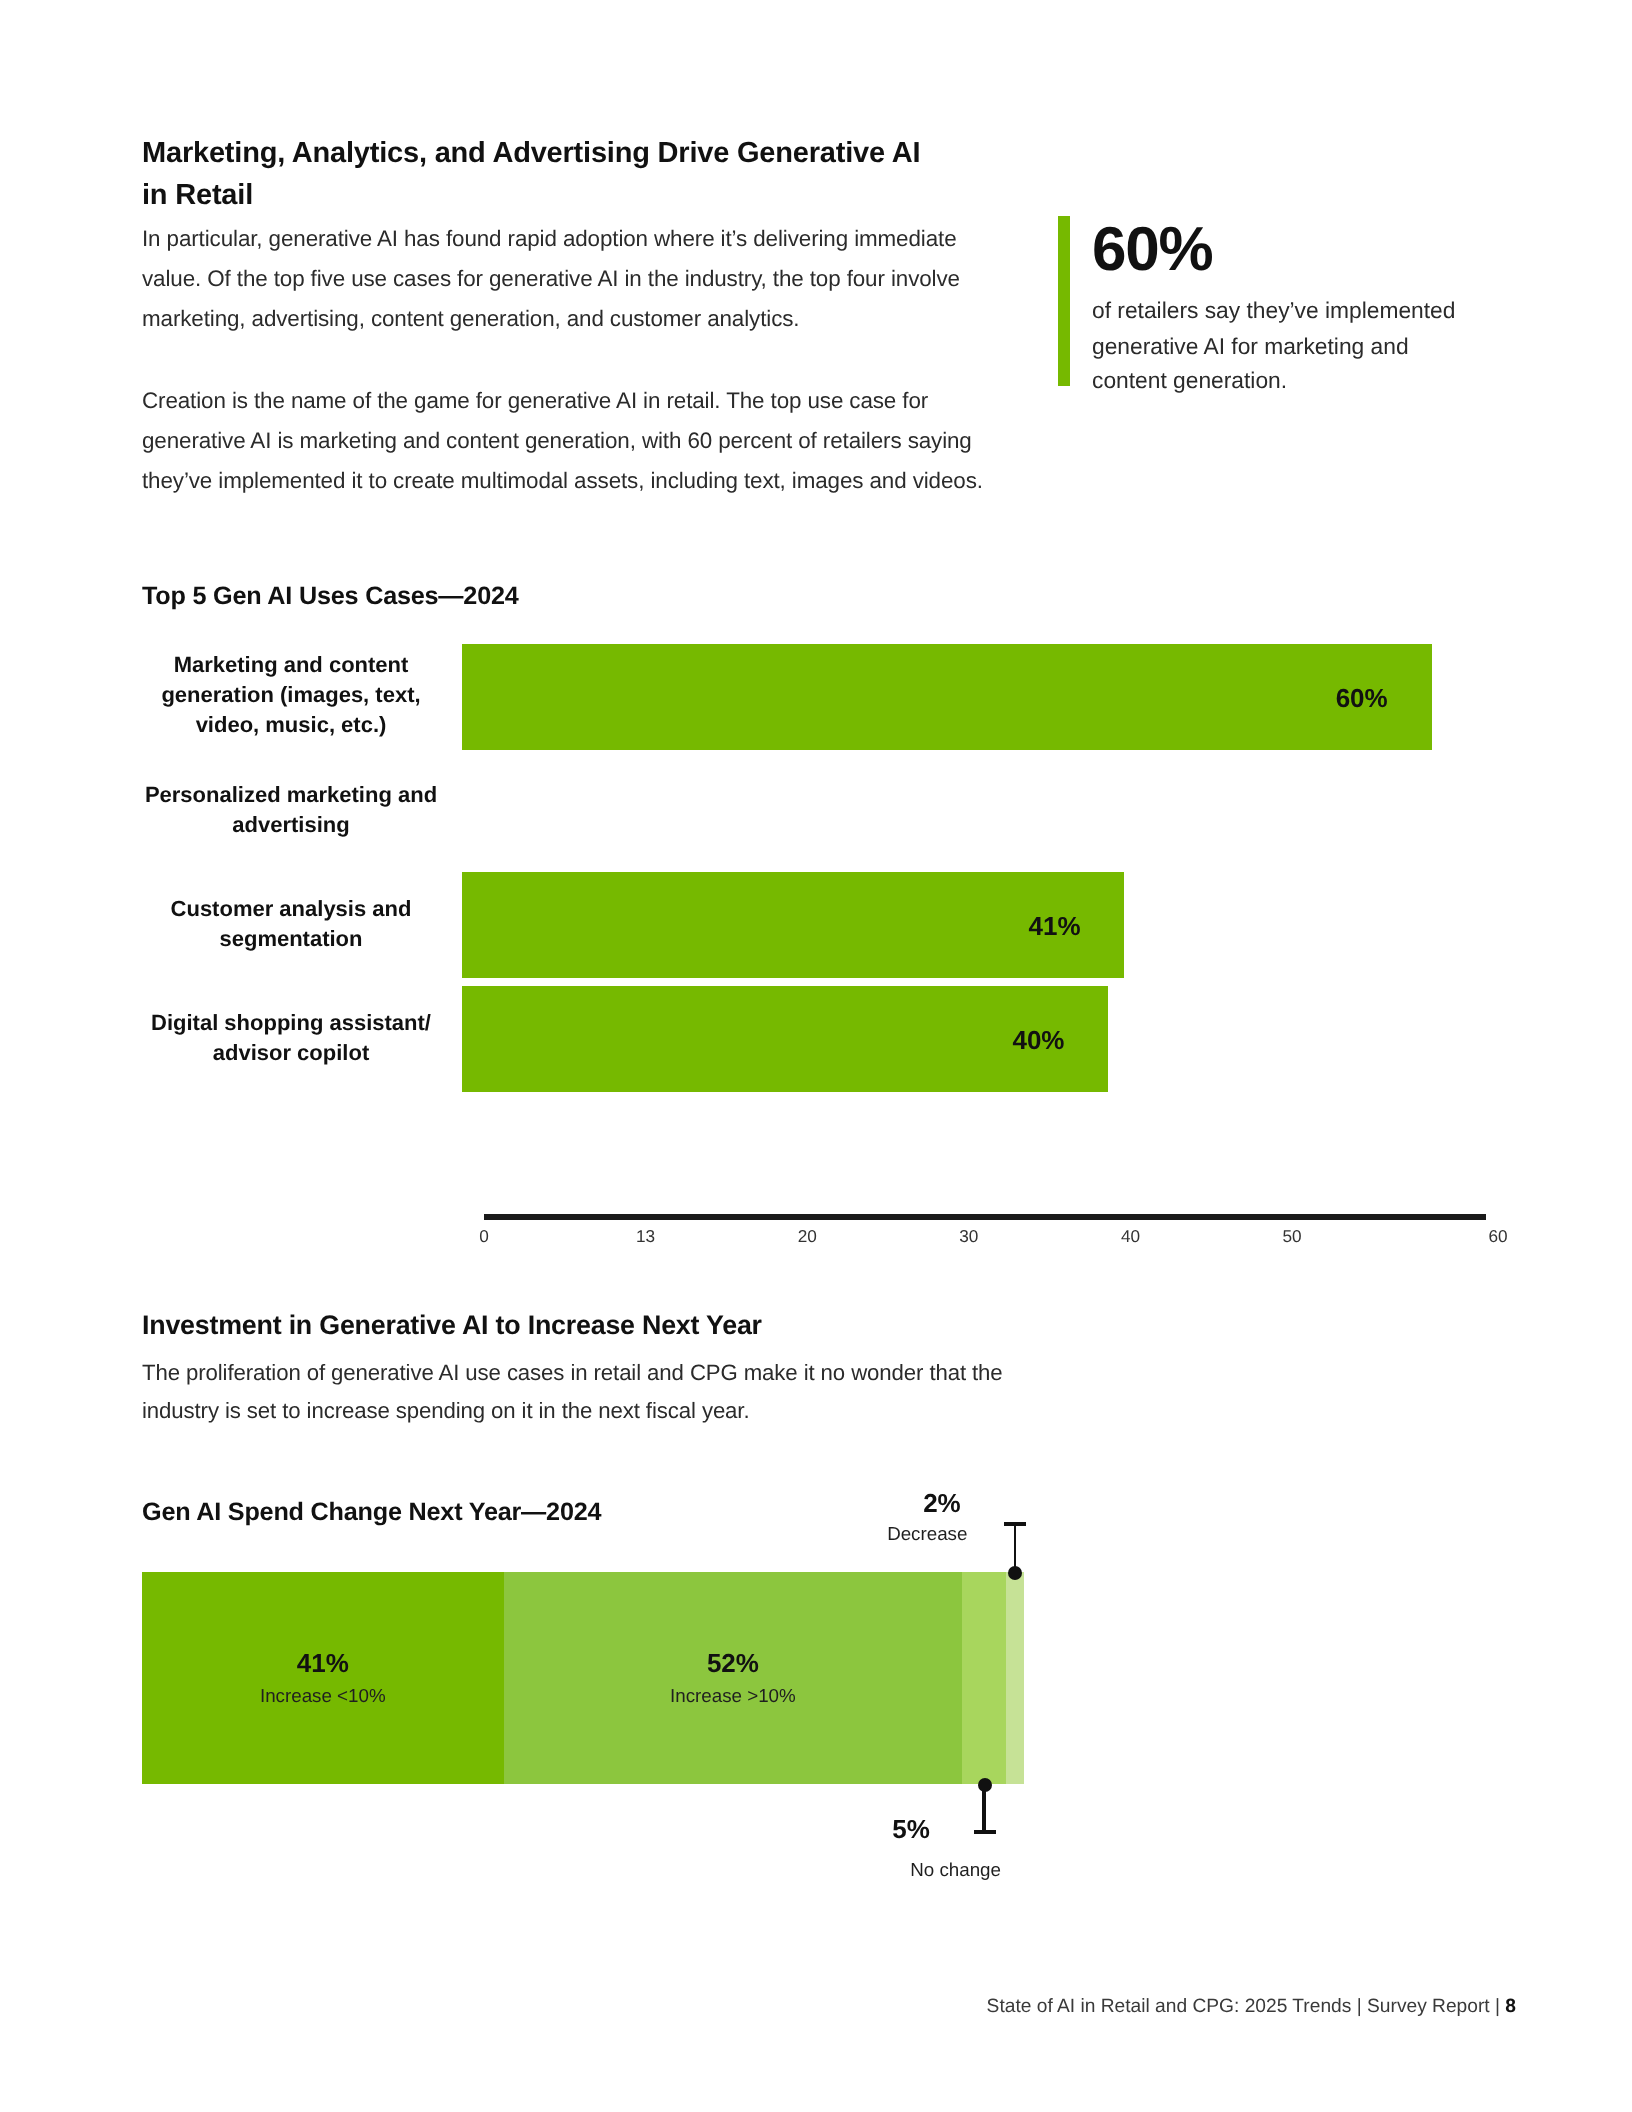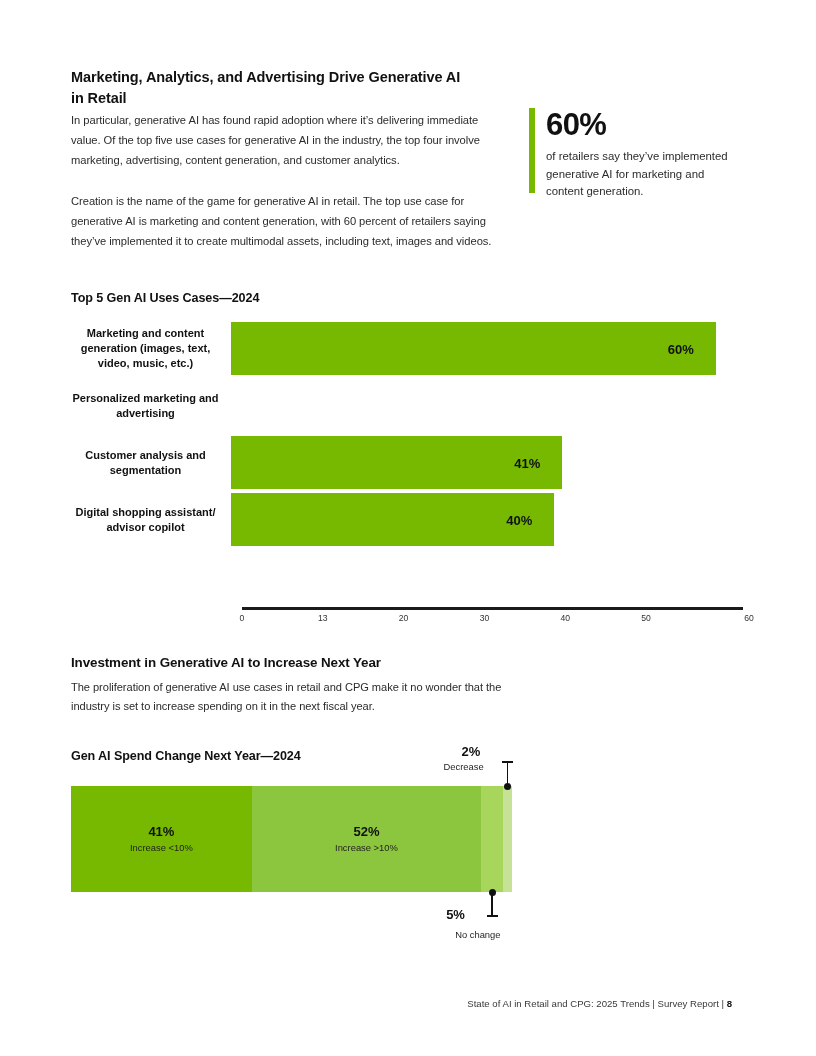--- a/index.html
+++ b/index.html
@@ -207,21 +207,21 @@
     color: #1f1f1f;
     white-space: nowrap;
   }
 
   
   #footer {
     position: absolute;
     left: 0;
     top: 998px;
     width: 816px;
-    padding-right: 84px;
+    padding-right: 58px;
     text-align: right;
     font-size: 9.6px;
     color: #3a3a3a;
   }
   #footer b { font-weight: bold; color: #111111; }
 </style>
 </head>
 <body>
 
 <div class="page">

